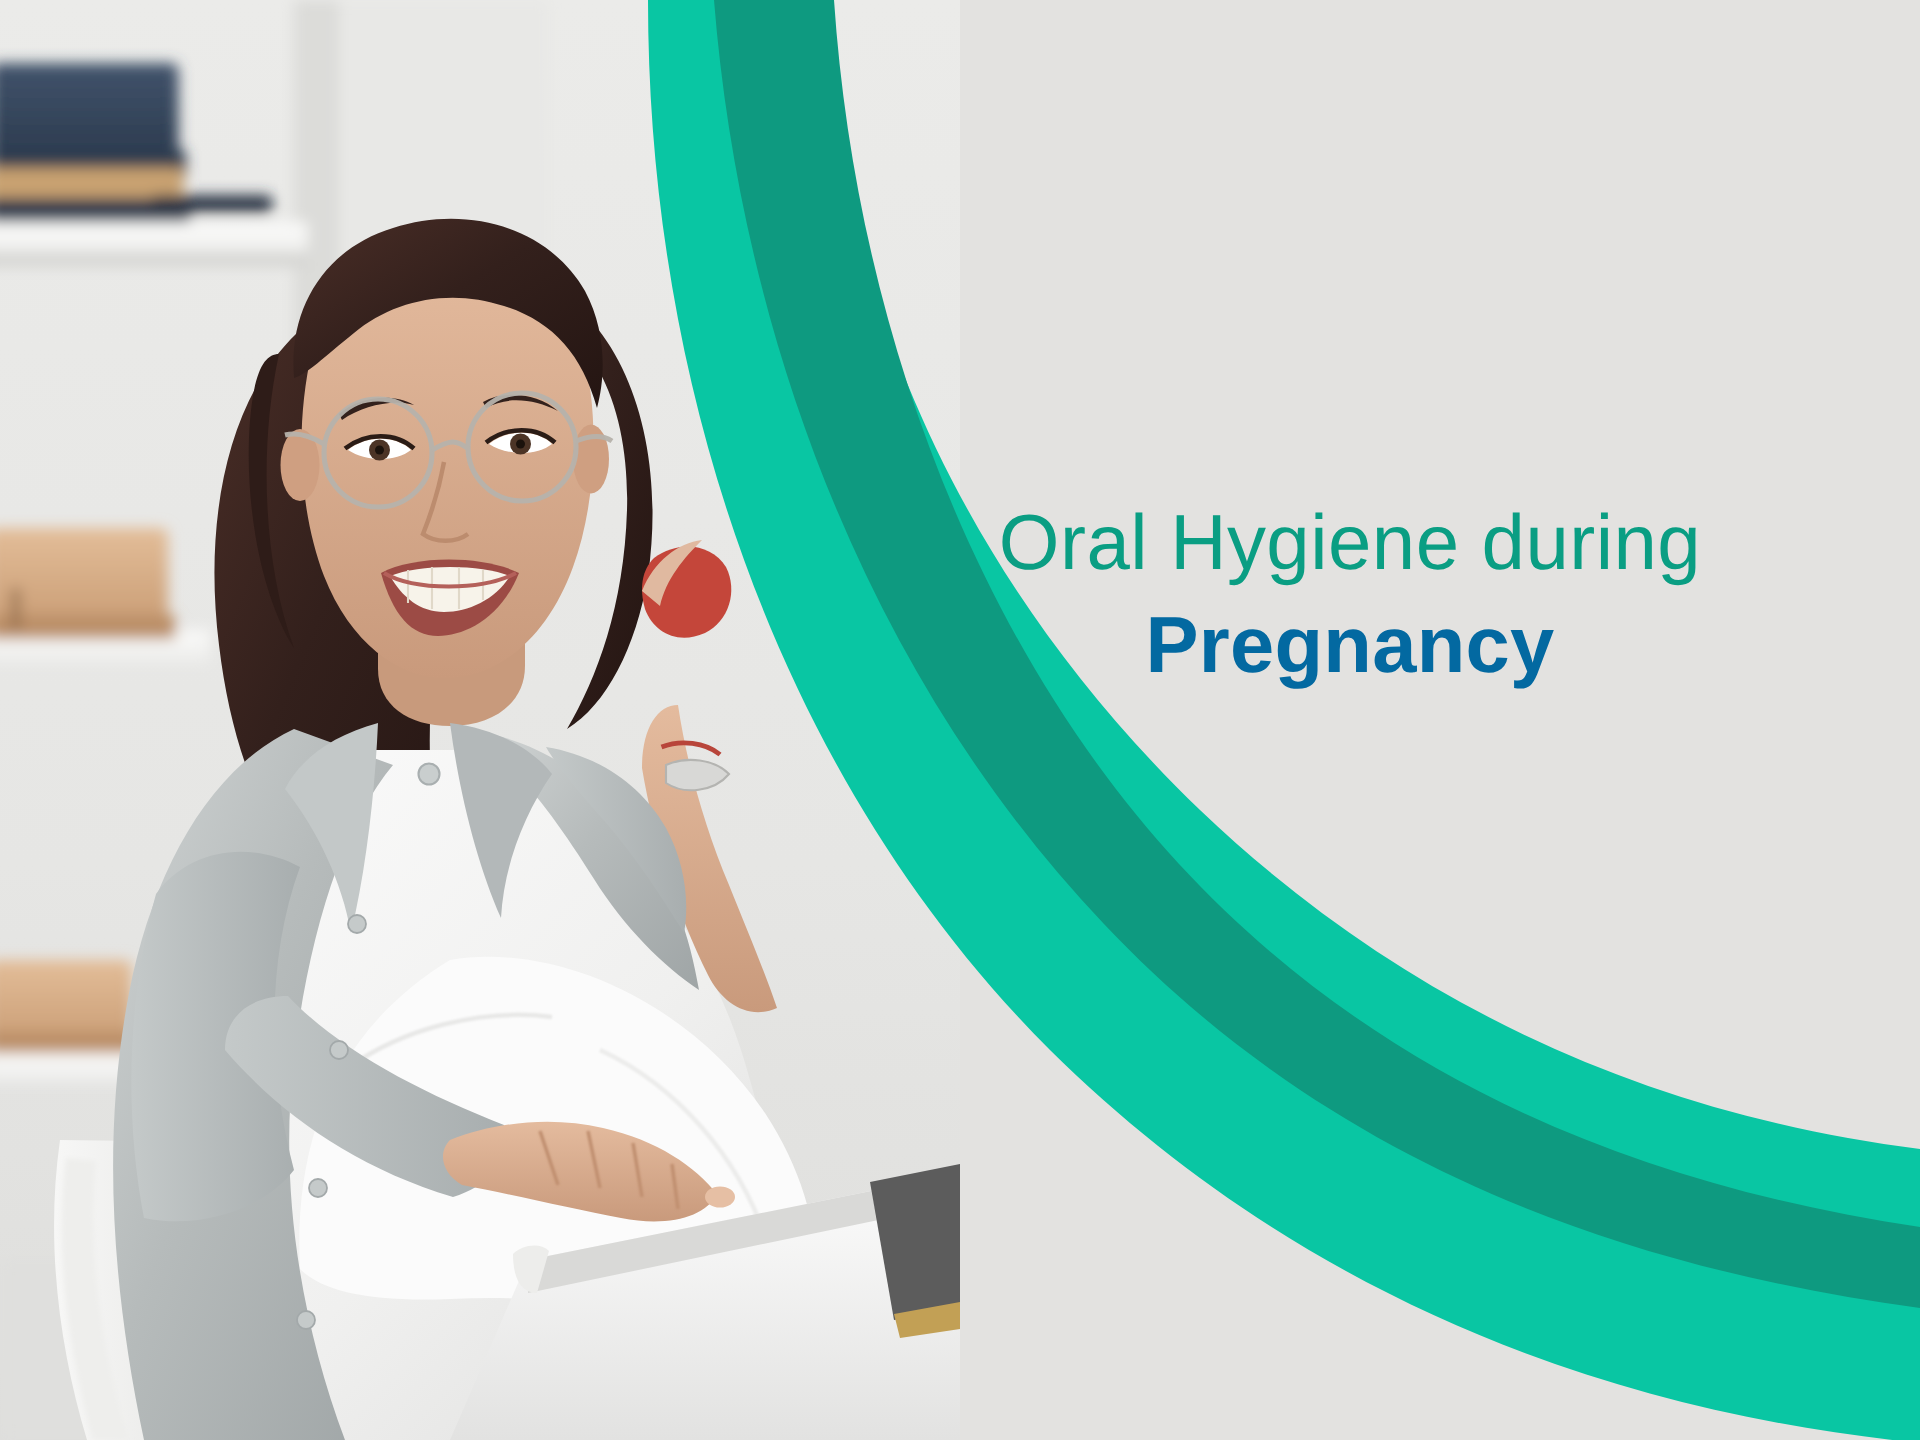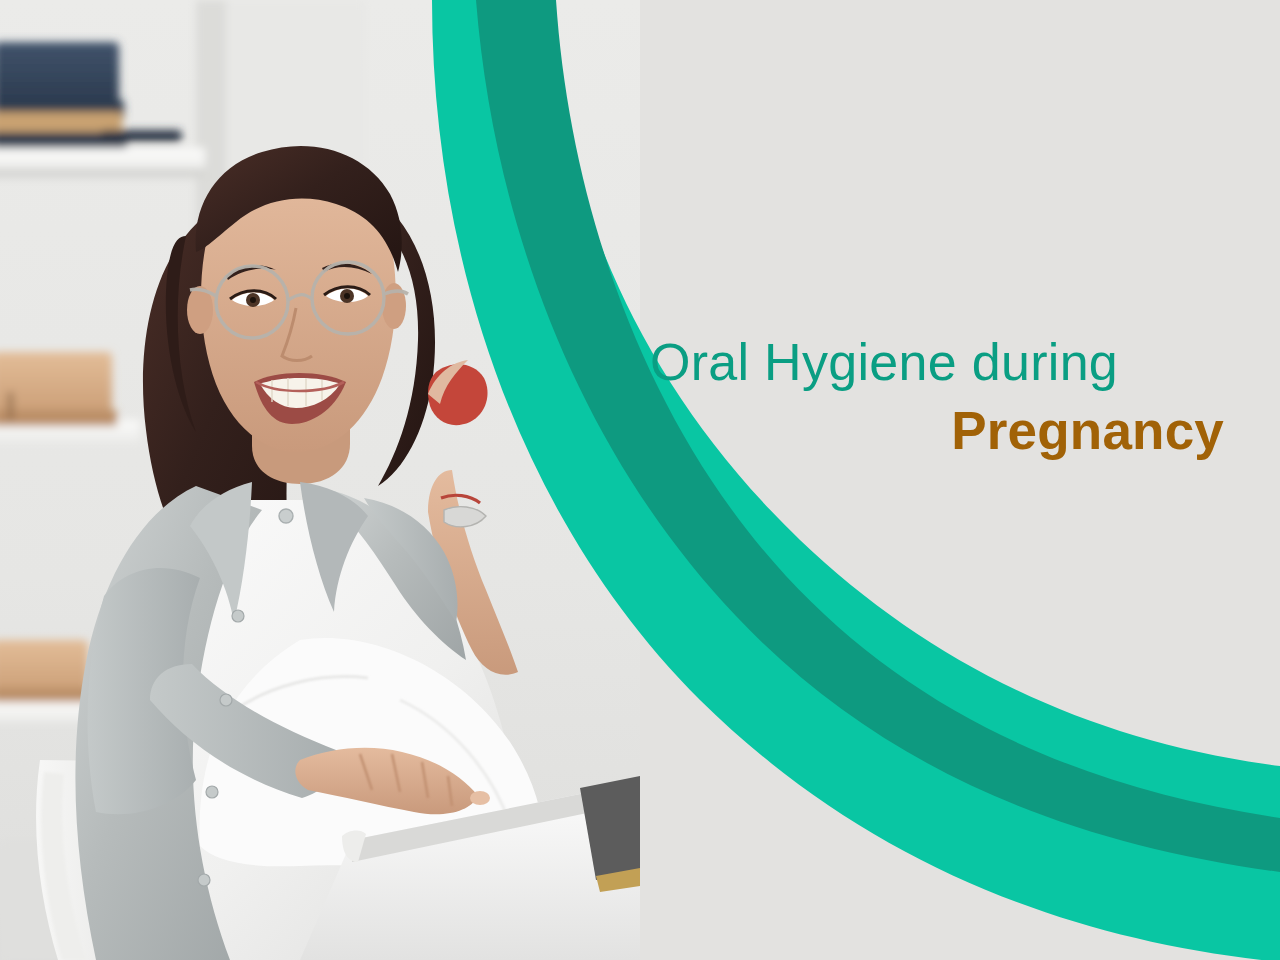--- a/index.html
+++ b/index.html
@@ -31,21 +31,21 @@
     position: absolute;
     left: 0; top: 0;
     width: 1280px; height: 960px;
     pointer-events: none;
   }
   .arc-svg { display: block; width: 1280px; height: 960px; }
 
   
   .headline {
     position: absolute;
-    left: 544px;
+    left: 560px;
     top: 336px;
     width: 680px;
     text-align: center;
     line-height: 1.0;
     z-index: 5;
   }
   .line-1 {
     display: block;
     font-size: 52px;
     font-weight: 400;
@@ -296,16 +296,16 @@
                C 494 226 580 452 736 616
                C 876 764 1058 842 1280 872
                L 1280 818
                C 1078 788 912 712 786 576
                C 646 424 570 208 556 0 Z" fill="#0e9a80"></path>
     </svg>
   </div>
 
   <div class="headline">
     <span class="line-1" style="color: rgb(10, 158, 131);">Oral Hygiene during</span>
-    <span class="line-2" style="color: #a16207; text-align: right;">Pregnancy</span>
+    <span class="line-2" style="color: #0369a1;">Pregnancy</span>
   </div>
 
 </div>
 
 </body></html>

